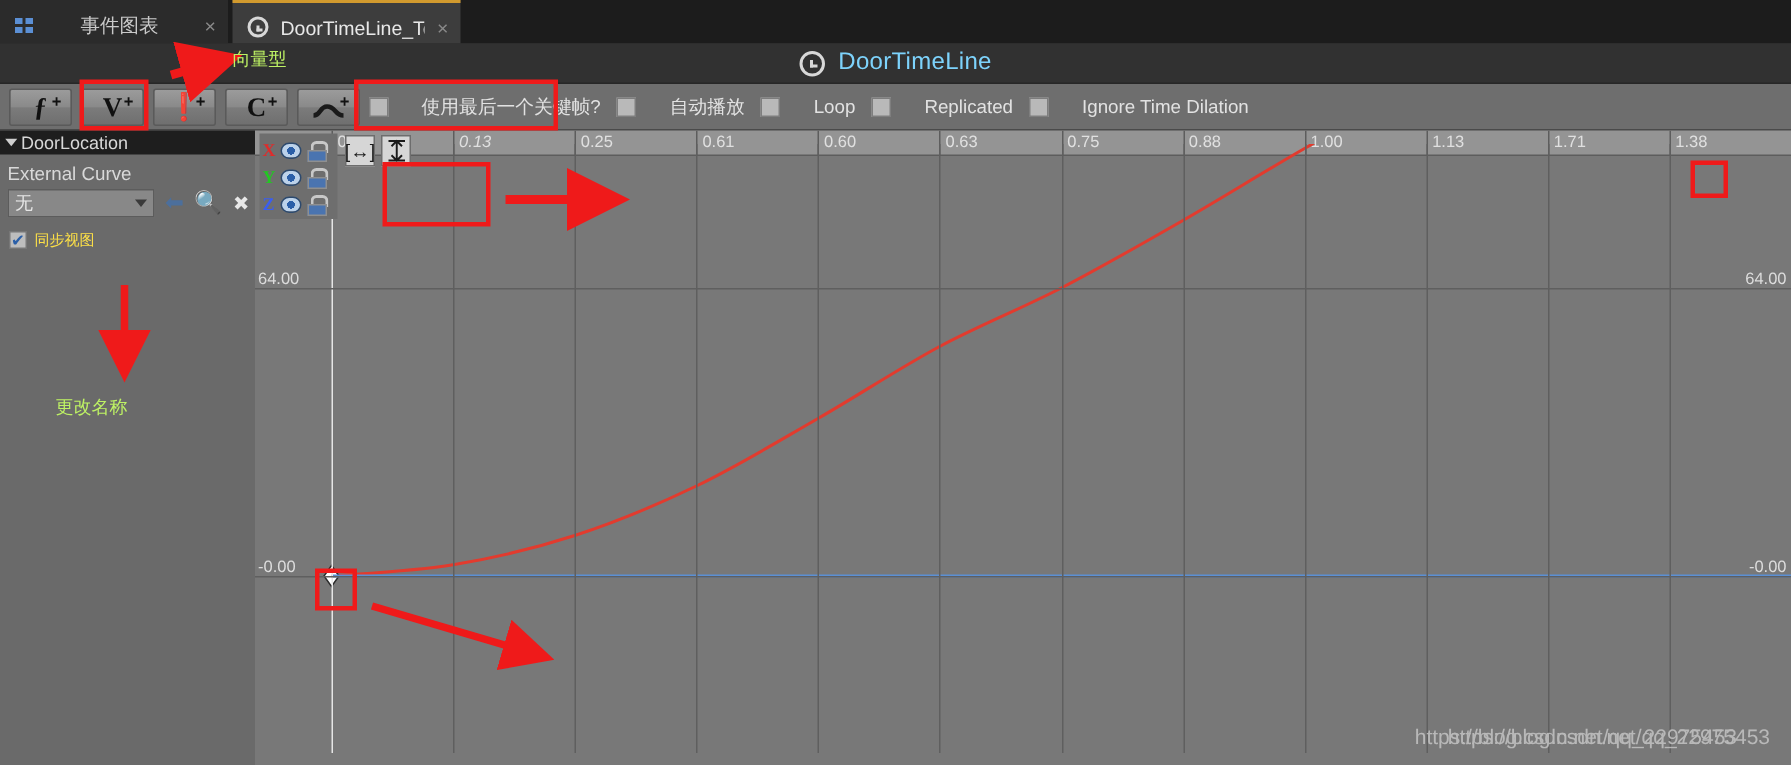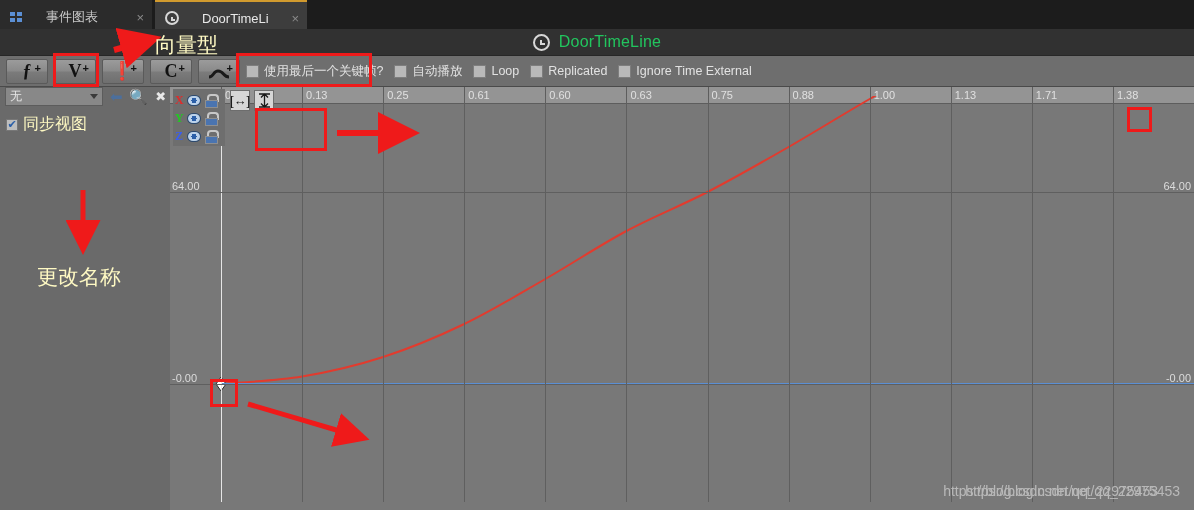--- a/index.html
+++ b/index.html
@@ -11,23 +11,23 @@
   }
   #root { position: relative; width: 1194px; height: 510px; }
 
   
   .tabbar {
     position: absolute; left: 0; top: 0; width: 1194px; height: 29px;
     background: #1c1c1c;
   }
   .tab {
     position: absolute; top: 0; height: 29px;
-    display: flex; align-items: center; gap: 23px;
+    display: flex; align-items: center; gap: 8px;
     padding: 5px 8px 0 10px;
-    font-size: 13px; color: #c9c9c9;
+    font-size: 13px; color: #c9c9c9; text-align: center;
   }
   .tab.inactive { left: 0; width: 152px; background: #2b2b2b; }
   .tab.active {
     left: 155px; width: 152px; background: #3d3d3d;
     border-top: 2px solid #d19a2e; color: #e8e8e8;
   }
   .tab .tlabel {
     flex: 1 1 auto; overflow: hidden; white-space: nowrap;
   }
   .tab .tclose { font-size: 13px; color: #8a8a8a; }
@@ -49,21 +49,21 @@
   .clock-icon::before { width:2px; height:4px; }
   .clock-icon::after { width:4px; height:2px; top:6px; }
 
   
   .titlebar {
     position: absolute; left: 0; top: 29px; width: 1194px; height: 27px;
     background: #313131;
     display: flex; align-items: center; justify-content: center; gap: 9px;
     border-bottom: 1px solid #272727;
   }
-  .titlebar .ttext { font-size: 16px; color: #22c55e; letter-spacing: .2px; }
+  .titlebar .ttext { font-size: 16px; color: #7dd3fc; letter-spacing: .2px; }
   .clock-icon.big { width: 17px; height: 17px; }
   .clock-icon.big::before { width:2px; height:5px; left:5px; top:4px;}
   .clock-icon.big::after { width:5px; height:2px; left:5px; top:7px;}
 
   
   .toolbar {
     position: absolute; left: 0; top: 56px; width: 1194px; height: 31px;
     background: #6e6e6e; display: flex; align-items: center; padding-left: 6px;
     border-bottom: 1px solid #4a4a4a;
   }
@@ -83,21 +83,21 @@
     display: flex; align-items: center; gap: 8px;
     height: 25px; padding: 0 8px; margin-right: 10px;
     background: #5f5f5f; border: 1px solid #555; border-radius: 2px;
   }
   .length-box .lbl { font-size: 13px; color: #d4d4d4; }
   .length-box .fld {
     width: 80px; height: 19px; background: #d2d2d2; color: #1d1d1d;
     font-size: 13px; padding: 0 5px; display:flex; align-items:center;
     border: 1px solid #9a9a9a;
   }
-  .cbx-wrap { display: flex; align-items: center; gap: 5px; margin-right: 11px; text-align: right; }
+  .cbx-wrap { display: flex; align-items: center; gap: 22px; margin-right: 11px; text-align: right; }
   .cbx {
     width: 13px; height: 13px; background: #b9b9b9; border: 1px solid #7e7e7e;
   }
   .cbx-label { font-size: 12.5px; color: #e2e2e2; white-space: nowrap; }
 
   
   .leftpanel {
     position: absolute; left: 0; top: 87px; width: 170px; height: 423px;
     background: #6a6a6a;
   }
@@ -114,21 +114,21 @@
     justify-content: space-between;
   }
   .caret { width:0;height:0;border-left:4px solid transparent;border-right:4px solid transparent;border-top:5px solid #3a3a3a; }
   .icon-btn { color: #4c6f9c; font-size: 15px; line-height: 1; }
   .icon-btn.x { color: #e8e8e8; font-weight: bold; font-size: 13px; }
   .sync-row { display: flex; align-items: center; gap: 5px; padding: 8px 0 0 6px; }
   .sync-cbx {
     width: 12px; height: 12px; background: #bdbdbd; border: 1px solid #777;
     color: #2a5fa8; font-size: 11px; display:flex; align-items:center; justify-content:center;
   }
-  .sync-label { font-size: 16px; color: #fef9c3; }
+  .sync-label { font-size: 10px; color: #fde047; }
 
   
   .curvearea {
     position: absolute; left: 170px; top: 87px; width: 1024px; height: 423px;
     background: #787878; overflow: hidden;
   }
   .ruler {
     position: absolute; left: 0; top: 0; width: 1024px; height: 17px;
     background: #949494; border-bottom: 1px solid #5d5d5d;
   }
@@ -166,21 +166,21 @@
     background:#4a74b0; border: 1px solid #8f8f8f;
   }
   .fitbtns { position: absolute; left: 60px; top: 3px; display: flex; gap: 4px; }
   .fitbtn {
     width: 20px; height: 21px; background: #d6d6d6; border: 1px solid #6d6d6d;
     display: flex; align-items: center; justify-content: center;
     color: #1a1a1a; font-size: 13px; line-height: 1;
   }
 
   
-  .anno { position: absolute; color: #fef9c3; font-size: 21px; white-space: nowrap; }
+  .anno { position: absolute; color: #bef264; font-size: 12px; white-space: nowrap; }
   .redbox { position: absolute; border: 3px solid #ef1a1a; }
   .redsvg { position: absolute; left: 0; top: 0; pointer-events: none; }
   .watermark {
     position: absolute; right: 8px; bottom: 11px;
     font-size: 14px; color: #c4c4c4; opacity: .85; white-space: nowrap;
   }
   .watermark span { position: absolute; right: 0; bottom: 0; }
 </style>
 </head>
 <body>
@@ -248,44 +248,49 @@
     <div class="cbx-wrap">
       <span class="cbx"></span>
       <span class="cbx-label">Loop</span>
     </div>
     <div class="cbx-wrap">
       <span class="cbx"></span>
       <span class="cbx-label">Replicated</span>
     </div>
     <div class="cbx-wrap">
       <span class="cbx"></span>
-      <span class="cbx-label">Ignore Time External</span>
+      <span class="cbx-label">Ignore Time Dilation</span>
     </div>
   </div>
 
   <div class="leftpanel">
+    <div class="track-header">
+      <span class="tri"></span>
+      <span>DoorLocation</span>
+    </div>
+    <div class="ext-label">External Curve</div>
     <div class="ext-row">
       <span class="dropdown">
         <span>无</span>
         <span class="caret"></span>
       </span>
       <span class="icon-btn">⬅</span>
       <span class="icon-btn">🔍</span>
       <span class="icon-btn x">✖</span>
     </div>
     <div class="sync-row">
       <span class="sync-cbx">✔</span>
       <span class="sync-label">同步视图</span>
     </div>
   </div>
 
   <div class="curvearea">
     <div class="ruler" id="ruler">
         <div class="tick" style="left: 51px;">0.00</div>
-        <div class="tick" style="left: 132.083px;">0.13</div>
+        <div class="tick" style="left: 132.083px; font-style: italic;">0.13</div>
         <div class="tick" style="left: 213.167px;">0.25</div>
         <div class="tick" style="left: 294.25px;">0.61</div>
         <div class="tick" style="left: 375.333px;">0.60</div>
         <div class="tick" style="left: 456.417px;">0.63</div>
         <div class="tick" style="left: 537.5px;">0.75</div>
         <div class="tick" style="left: 618.583px;">0.88</div>
         <div class="tick" style="left: 699.667px;">1.00</div>
         <div class="tick" style="left: 780.75px;">1.13</div>
         <div class="tick" style="left: 861.833px;">1.71</div>
         <div class="tick" style="left: 942.917px;">1.38</div>

